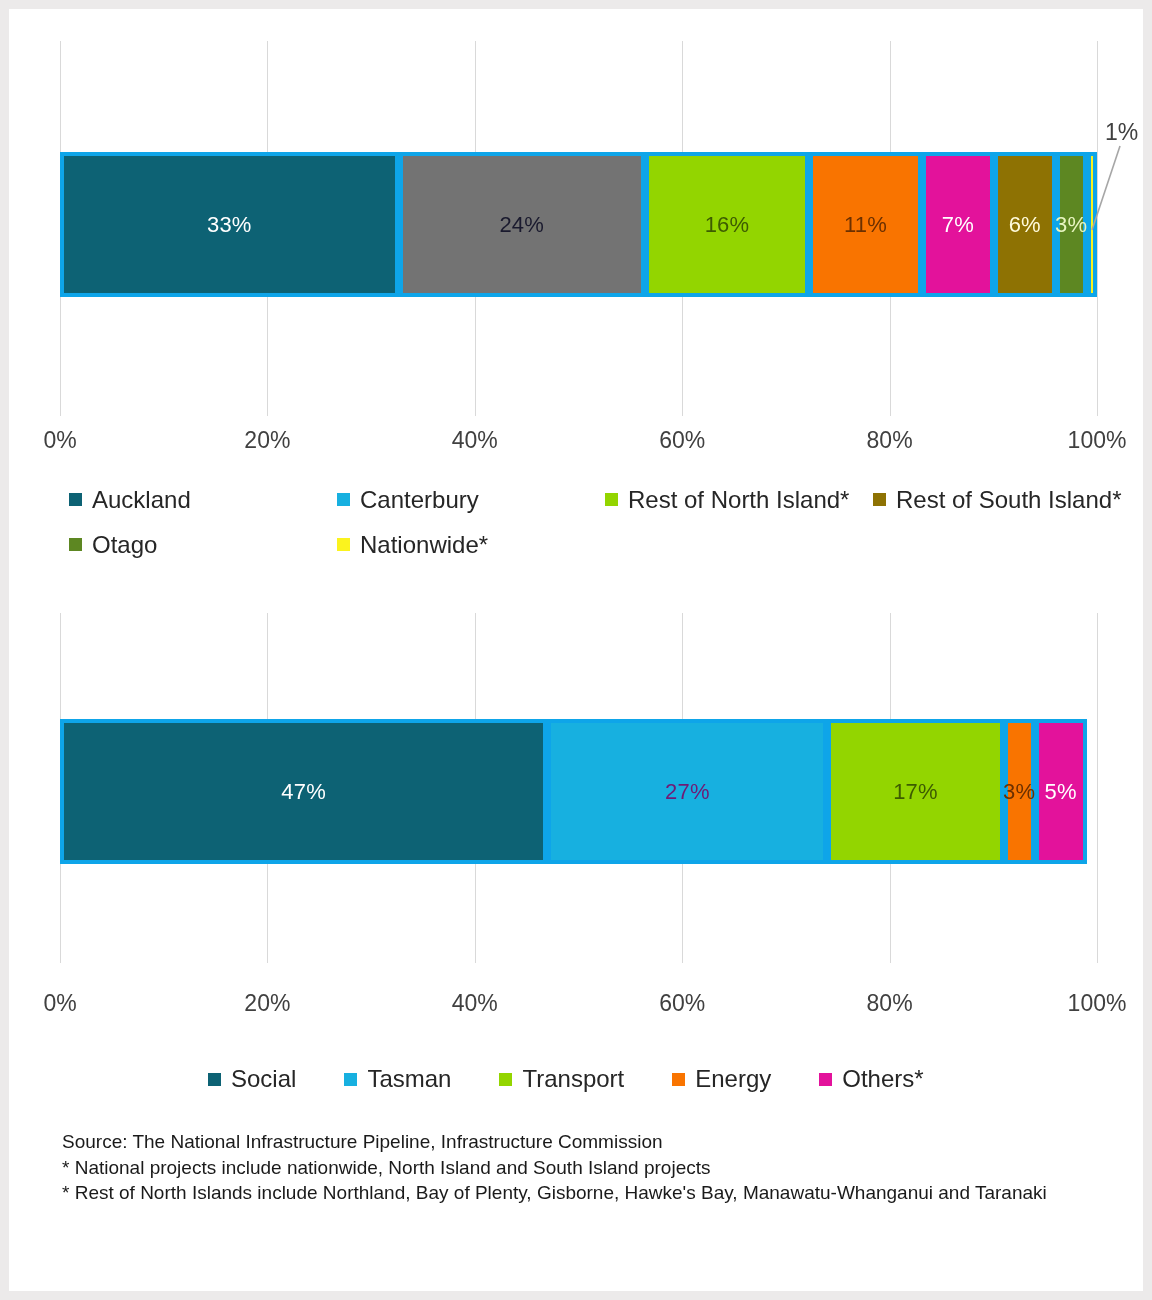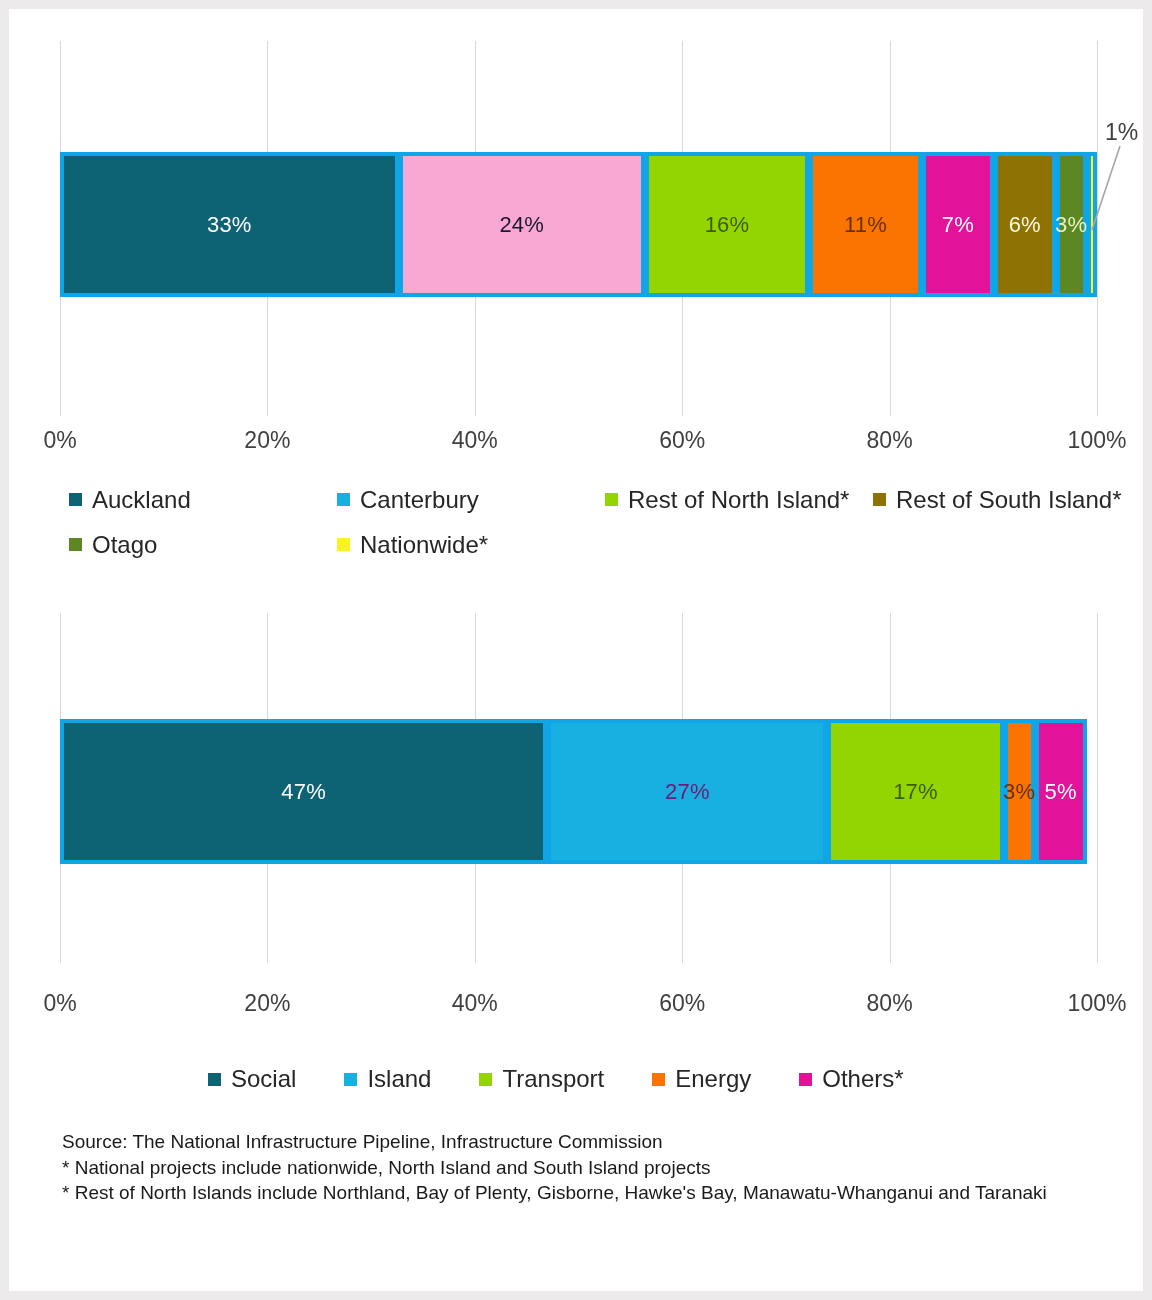--- a/index.html
+++ b/index.html
@@ -158,21 +158,21 @@
           <div class="gridline" style="left: 207.4px;"></div>
           <div class="gridline" style="left: 414.8px;"></div>
           <div class="gridline" style="left: 622.2px;"></div>
           <div class="gridline" style="left: 829.6px;"></div>
           <div class="gridline" style="left: 1037px;"></div>
         </div>
       <div class="bar" id="bar-regions" style="top: 111px; width: 1037px;">
           <div class="seg" style="width: 342.21px; background: rgb(13, 98, 116);">
             <span class="seg-label" style="color: rgb(255, 255, 255);">33%</span>
           </div>
-          <div class="seg" style="width: 248.88px; background: #f9a8d4;">
+          <div class="seg" style="width: 248.88px; background: #737373;">
             <span class="seg-label" style="color: rgb(26, 26, 46);">24%</span>
           </div>
           <div class="seg" style="width: 165.92px; background: rgb(147, 213, 0);">
             <span class="seg-label" style="color: rgb(61, 92, 0);">16%</span>
           </div>
           <div class="seg" style="width: 114.07px; background: rgb(249, 116, 0);">
             <span class="seg-label" style="color: rgb(107, 48, 0);">11%</span>
           </div>
           <div class="seg" style="width: 72.59px; background: rgb(227, 18, 155);">
             <span class="seg-label" style="color: rgb(255, 255, 255);">7%</span>
@@ -268,21 +268,21 @@
         <div class="tick" style="left: 1037px;">100%</div>
       </div>
 
     <div class="legend" id="legend-sectors" style="top:450px;">
         <div class="legend-item">
           <span class="legend-swatch" style="background: rgb(13, 98, 116);"></span>
           <span class="legend-text">Social</span>
         </div>
         <div class="legend-item">
           <span class="legend-swatch" style="background: rgb(23, 176, 224);"></span>
-          <span class="legend-text">Island</span>
+          <span class="legend-text">Tasman</span>
         </div>
         <div class="legend-item">
           <span class="legend-swatch" style="background: rgb(147, 213, 0);"></span>
           <span class="legend-text">Transport</span>
         </div>
         <div class="legend-item">
           <span class="legend-swatch" style="background: rgb(249, 116, 0);"></span>
           <span class="legend-text">Energy</span>
         </div>
         <div class="legend-item">

